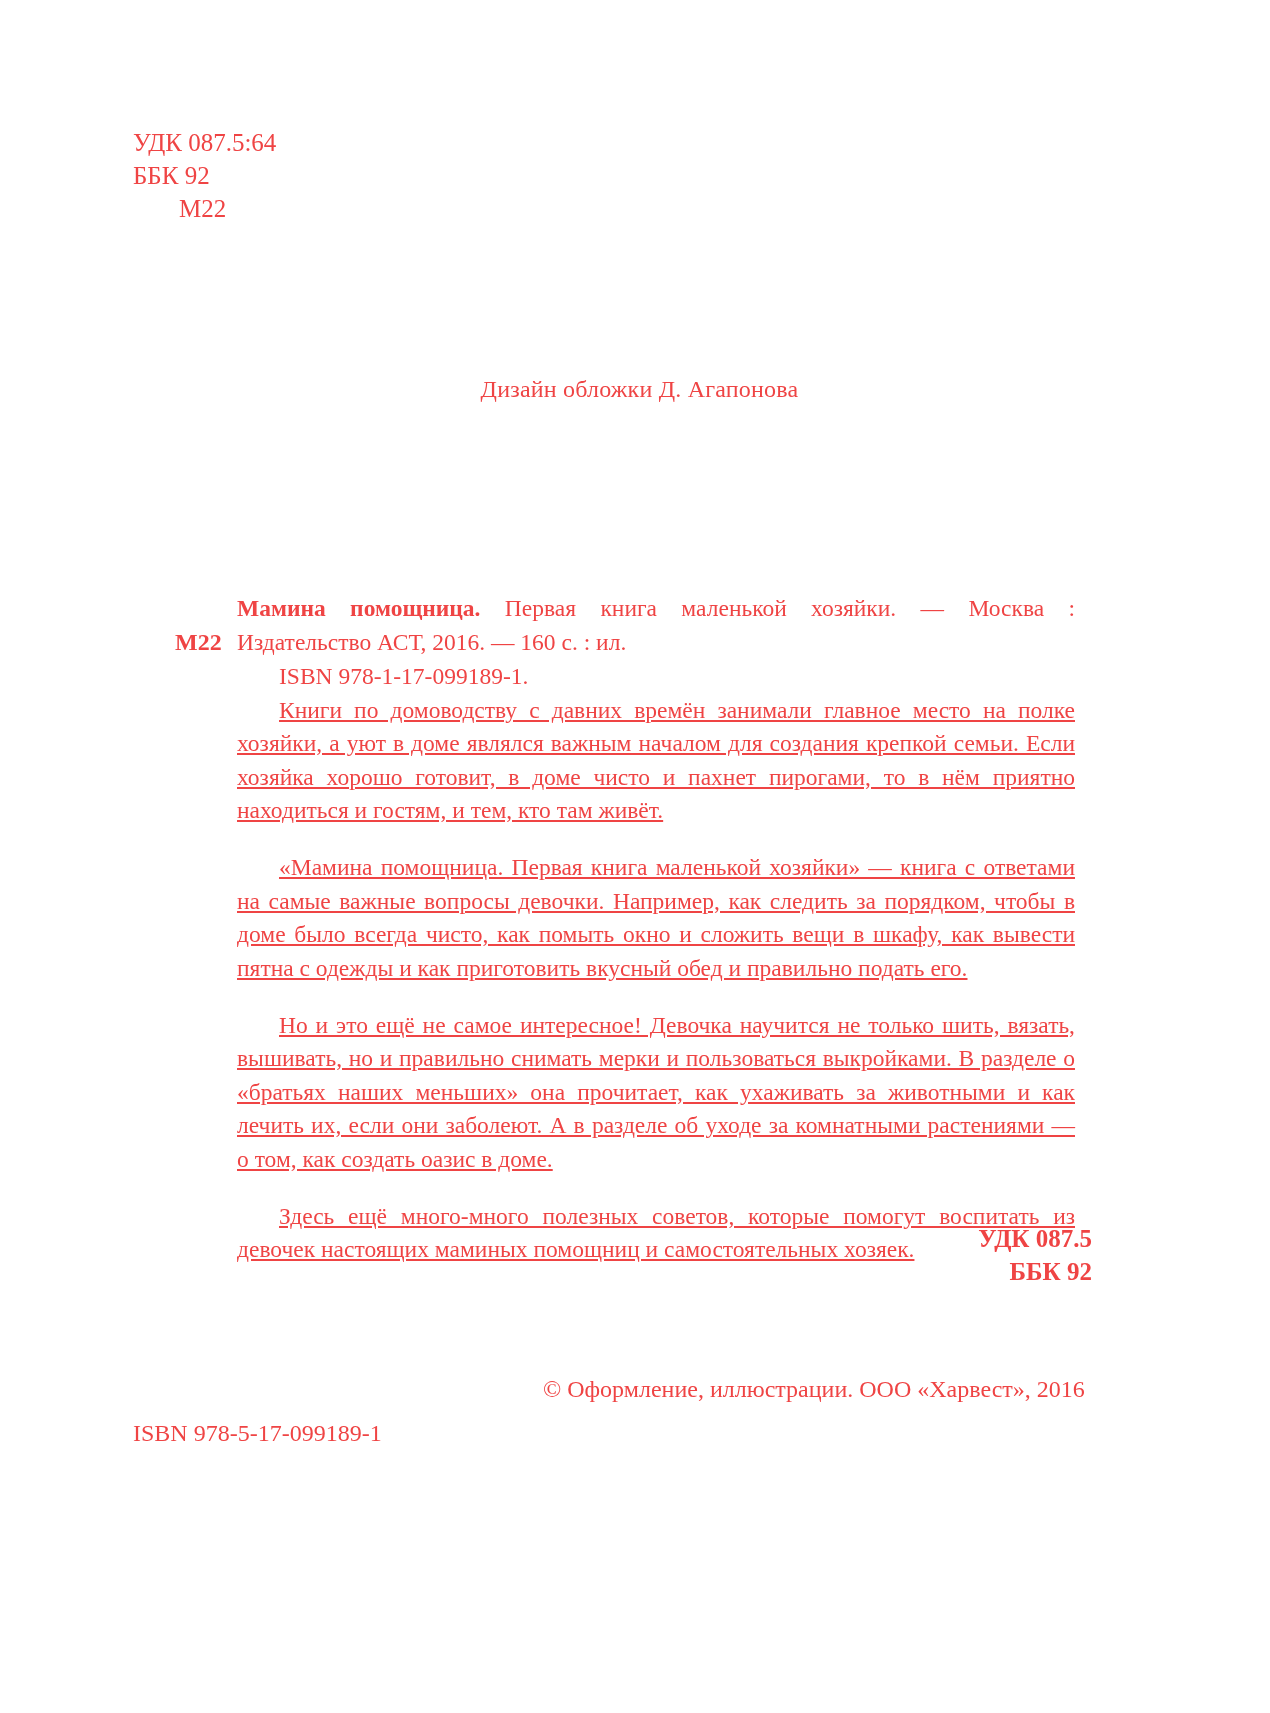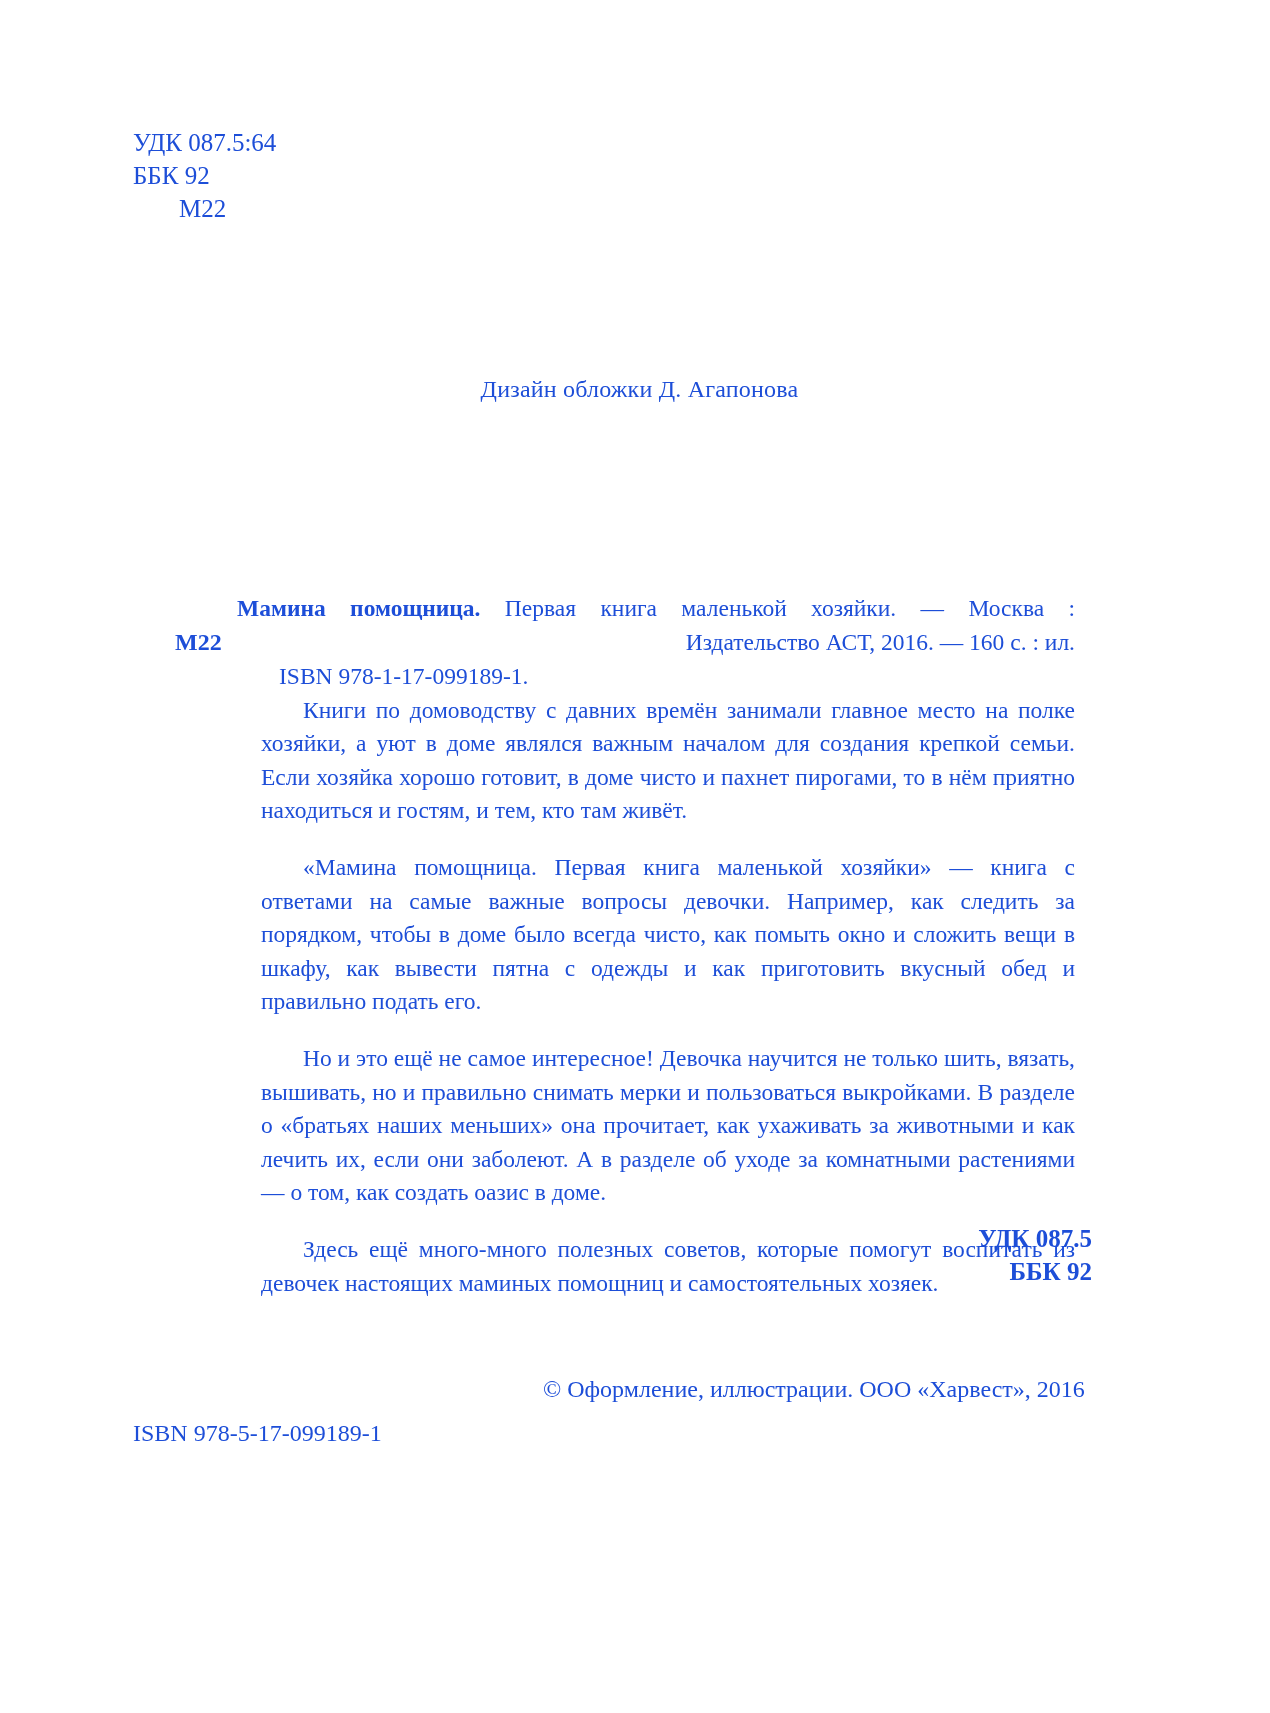--- a/index.html
+++ b/index.html
@@ -6,21 +6,21 @@
     margin: 0;
     padding: 0;
     background: #ffffff;
   }
   .page {
     position: relative;
     width: 1270px;
     height: 1713px;
     background: #ffffff;
     font-family: "Liberation Serif", "DejaVu Serif", serif;
-    color: #1d4ed8;
+    color: #ef4444;
     overflow: hidden;
   }
 
   
   .class-block {
     position: absolute;
     left: 133px;
     top: 126px;
     font-size: 25px;
     line-height: 33px;
@@ -64,32 +64,33 @@
     margin-left: 62px;
   }
   .ann-title-line {
     text-align: justify;
     text-align-last: justify;
   }
   .ann-title-line .btitle {
     font-weight: bold;
   }
   .ann-second-line {
-    text-align: right;
+    text-align: left;
   }
   .ann-isbn {
     margin-left: 62px;
     text-indent: 0;
     padding-left: 42px;
   }
   .ann-para {
-    margin-left: 86px;
+    margin-left: 62px;
     text-indent: 42px;
     text-align: justify;
     margin-top: 0;
+    text-decoration: underline;
   }
 
   
   .udk-right {
     position: absolute;
     right: 178px;
     top: 1222px;
     text-align: right;
     font-weight: bold;
     font-size: 25px;

